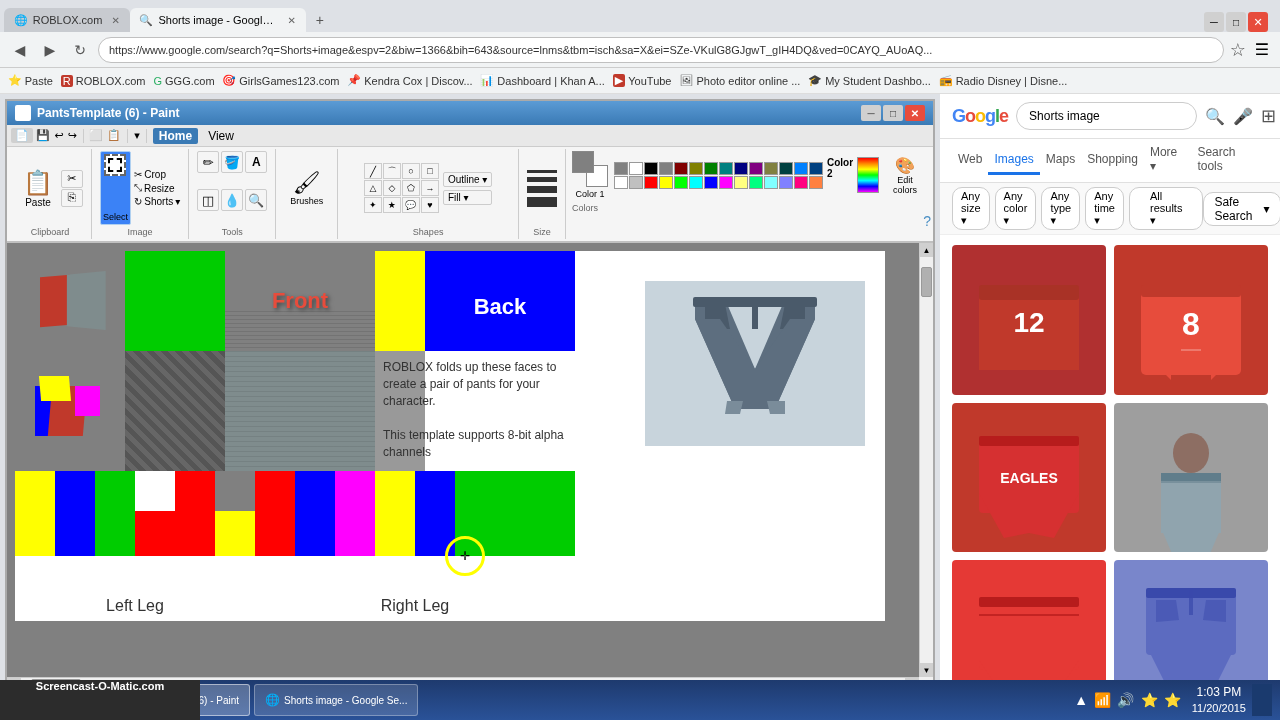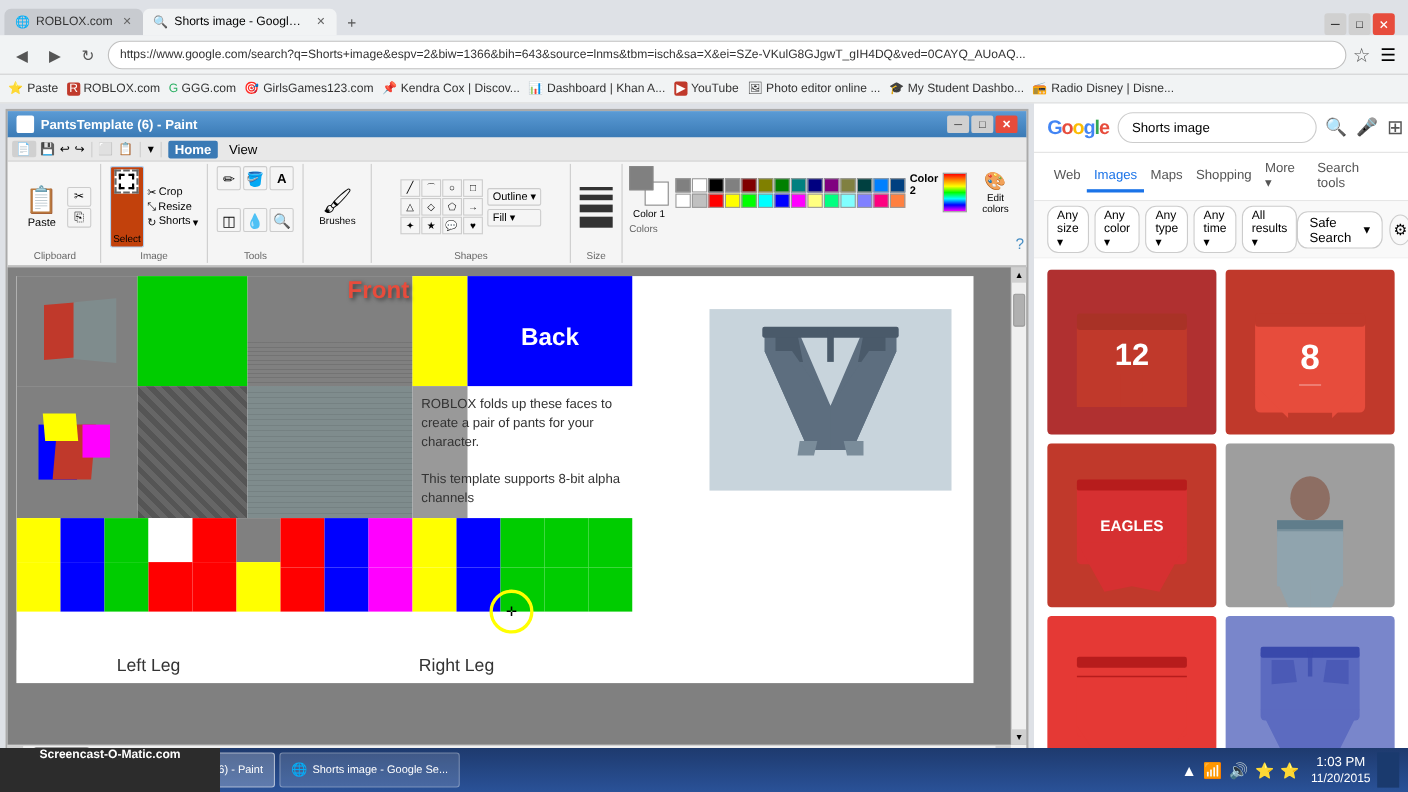--- a/index.html
+++ b/index.html
@@ -162,21 +162,21 @@
             <div style="display:flex;flex-direction:column;gap:1px;">
               <div style="width:22px;height:18px;border:1px solid #ccc;border-radius:2px;cursor:pointer;display:flex;align-items:center;justify-content:center;font-size:11px;">✂</div>
               <div style="width:22px;height:18px;border:1px solid #ccc;border-radius:2px;cursor:pointer;display:flex;align-items:center;justify-content:center;font-size:11px;">⎘</div>
             </div>
           </div>
           <div style="font-size:9px;color:#666;margin-top:2px;">Clipboard</div>
         </div>
 
         <div style="display:flex;flex-direction:column;padding:2px 8px;border-right:1px solid #ccc;align-items:center;justify-content:space-between;">
           <div style="display:flex;gap:3px;align-items:center;flex:1;">
-            <div style="display:flex;flex-direction:column;align-items:center;cursor:pointer;padding:2px;border:1px solid #b0d0f0;background:#c2410c;border-radius:2px;gap:36px;">
+            <div style="display:flex;flex-direction:column;align-items:center;cursor:pointer;padding:2px;border:1px solid #b0d0f0;background:#3b82f6;border-radius:2px;gap:36px;">
               <div style="width:22px;height:22px;border:2px dashed #666;background:white;display:flex;align-items:center;justify-content:center;">
                 <div style="width:14px;height:14px;border:2px dashed #000;"></div>
               </div>
               <span style="font-size:9px;">Select</span>
             </div>
             <div style="display:flex;flex-direction:column;gap:2px;">
               <div style="font-size:10px;cursor:pointer;display:flex;align-items:center;gap:2px;">
                 <span>✂</span>
                   <span>Crop</span>
               </div>
@@ -338,21 +338,21 @@
                   <div style="position:absolute;width:40px;height:55px;background:#7f8c8d;top:12px;left:35px;transform:perspective(80px) rotateY(-15deg)"></div>
                 </div>
               </div>
               <div style="position:absolute;top:0;left:110px;width:100px;height:100px;background:#00cc00;"></div>
               <div style="position:absolute;top:0;left:210px;width:150px;height:100px;background:#808080;">
                 <div style="position:absolute;bottom:0;left:0;right:0;height:40px;background:linear-gradient(to bottom, #7f8c8d, #6c7a7d);background-image:repeating-linear-gradient(0deg, transparent, transparent 3px, rgba(0,0,0,0.1) 3px, rgba(0,0,0,0.1) 4px);"></div>
               </div>
               <div style="position:absolute;top:0;left:360px;width:50px;height:100px;background:#ffff00;"></div>
               <div style="position:absolute;top:0;left:410px;width:150px;height:100px;background:#0000ff;"></div>
 
-              <div style="position:absolute;top:0;left:210px;width:150px;height:100px;display:flex;justify-content:center;pointer-events:none;margin-left:44px;">
+              <div style="position:absolute;top:0;left:210px;width:150px;height:100px;display:flex;align-items:center;justify-content:center;pointer-events:none;">
                 <span style="color:#e74c3c;font-size:22px;font-weight:bold;text-shadow:2px 2px 4px rgba(0,0,0,0.5);">Front</span>
               </div>
 
               <div style="position:absolute;top:0;left:410px;width:150px;height:112px;display:flex;align-items:center;justify-content:center;pointer-events:none;">
                 <span style="color:white;font-size:22px;font-weight:bold;">Back</span>
               </div>
 
               <div style="position:absolute;top:100px;left:0;width:110px;height:120px;background:#808080;display:flex;align-items:center;justify-content:center;">
                 <div style="width:80px;height:80px;position:relative;">
                   <div style="position:absolute;width:35px;height:50px;background:#0000ff;top:15px;left:5px;"></div>
@@ -509,21 +509,21 @@
         <div style="flex:1;"></div>
         <div style="padding:6px 6px;cursor:pointer;color:#555;font-size:12px;border-bottom:3px solid transparent;">Search tools</div>
       </div>
 
       <div style="display:flex;align-items:center;justify-content:space-between;padding:4px 12px;background:#f9f9f9;border-bottom:1px solid #eee;">
         <div style="display:flex;gap:5px;">
           <div style="padding:2px 8px;border:1px solid #ccc;border-radius:10px;cursor:pointer;background:white;font-size:11px;">Any size ▾</div>
           <div style="padding:2px 8px;border:1px solid #ccc;border-radius:10px;cursor:pointer;background:white;font-size:11px;">Any color ▾</div>
           <div style="padding:2px 8px;border:1px solid #ccc;border-radius:10px;cursor:pointer;background:white;font-size:11px;">Any type ▾</div>
           <div style="padding:2px 8px;border:1px solid #ccc;border-radius:10px;cursor:pointer;background:white;font-size:11px;">Any time ▾</div>
-          <div style="padding:2px 8px;border:1px solid #ccc;border-radius:10px;cursor:pointer;background:white;font-size:11px;">All results ▾</div>
+          <div style="padding:2px 20px;border:1px solid #ccc;border-radius:10px;cursor:pointer;background:white;font-size:11px;">All results ▾</div>
         </div>
         <div style="display:flex;align-items:center;gap:6px;">
           <div style="padding:2px 10px;border:1px solid #ccc;border-radius:10px;cursor:pointer;background:white;font-size:12px;display:flex;align-items:center;gap:4px;">
             <span>Safe Search</span>
             <span>▾</span>
           </div>
           <div style="width:28px;height:28px;border-radius:50%;border:1px solid #ccc;cursor:pointer;display:flex;align-items:center;justify-content:center;font-size:14px;">⚙</div>
         </div>
       </div>
 

